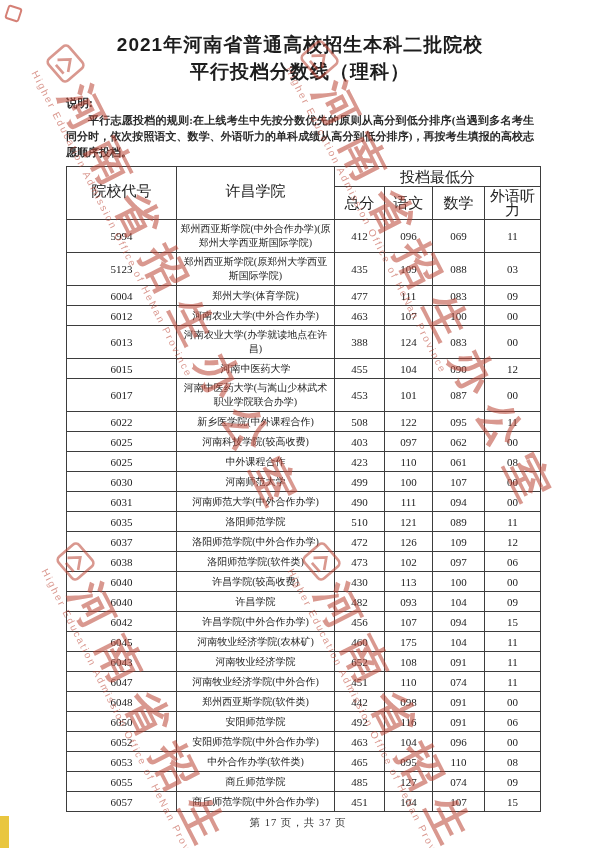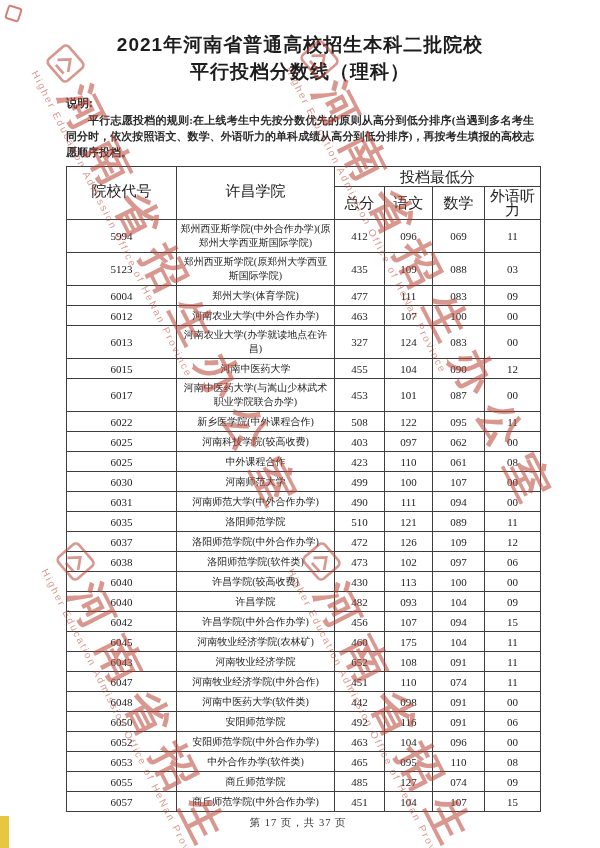--- a/index.html
+++ b/index.html
@@ -156,21 +156,21 @@
             <td class="code-cell">6012</td>
             <td class="name-cell">河南农业大学(中外合作办学)</td>
             <td class="num-cell">463</td>
             <td class="num-cell">107</td>
             <td class="num-cell">100</td>
             <td class="num-cell">00</td>
           </tr>
           <tr>
             <td class="code-cell">6013</td>
             <td class="name-cell">河南农业大学(办学就读地点在许昌)</td>
-            <td class="num-cell">327</td>
+            <td class="num-cell">388</td>
             <td class="num-cell">124</td>
             <td class="num-cell">083</td>
             <td class="num-cell">00</td>
           </tr>
           <tr>
             <td class="code-cell">6015</td>
             <td class="name-cell">河南中医药大学</td>
             <td class="num-cell">455</td>
             <td class="num-cell">104</td>
             <td class="num-cell">090</td>
@@ -291,21 +291,21 @@
           <tr>
             <td class="code-cell">6047</td>
             <td class="name-cell">河南牧业经济学院(中外合作)</td>
             <td class="num-cell">451</td>
             <td class="num-cell">110</td>
             <td class="num-cell">074</td>
             <td class="num-cell">11</td>
           </tr>
           <tr>
             <td class="code-cell">6048</td>
-            <td class="name-cell">河南中医药大学(软件类)</td>
+            <td class="name-cell">郑州西亚斯学院(软件类)</td>
             <td class="num-cell">442</td>
             <td class="num-cell">098</td>
             <td class="num-cell">091</td>
             <td class="num-cell">00</td>
           </tr>
           <tr>
             <td class="code-cell">6050</td>
             <td class="name-cell">安阳师范学院</td>
             <td class="num-cell">492</td>
             <td class="num-cell">116</td>

